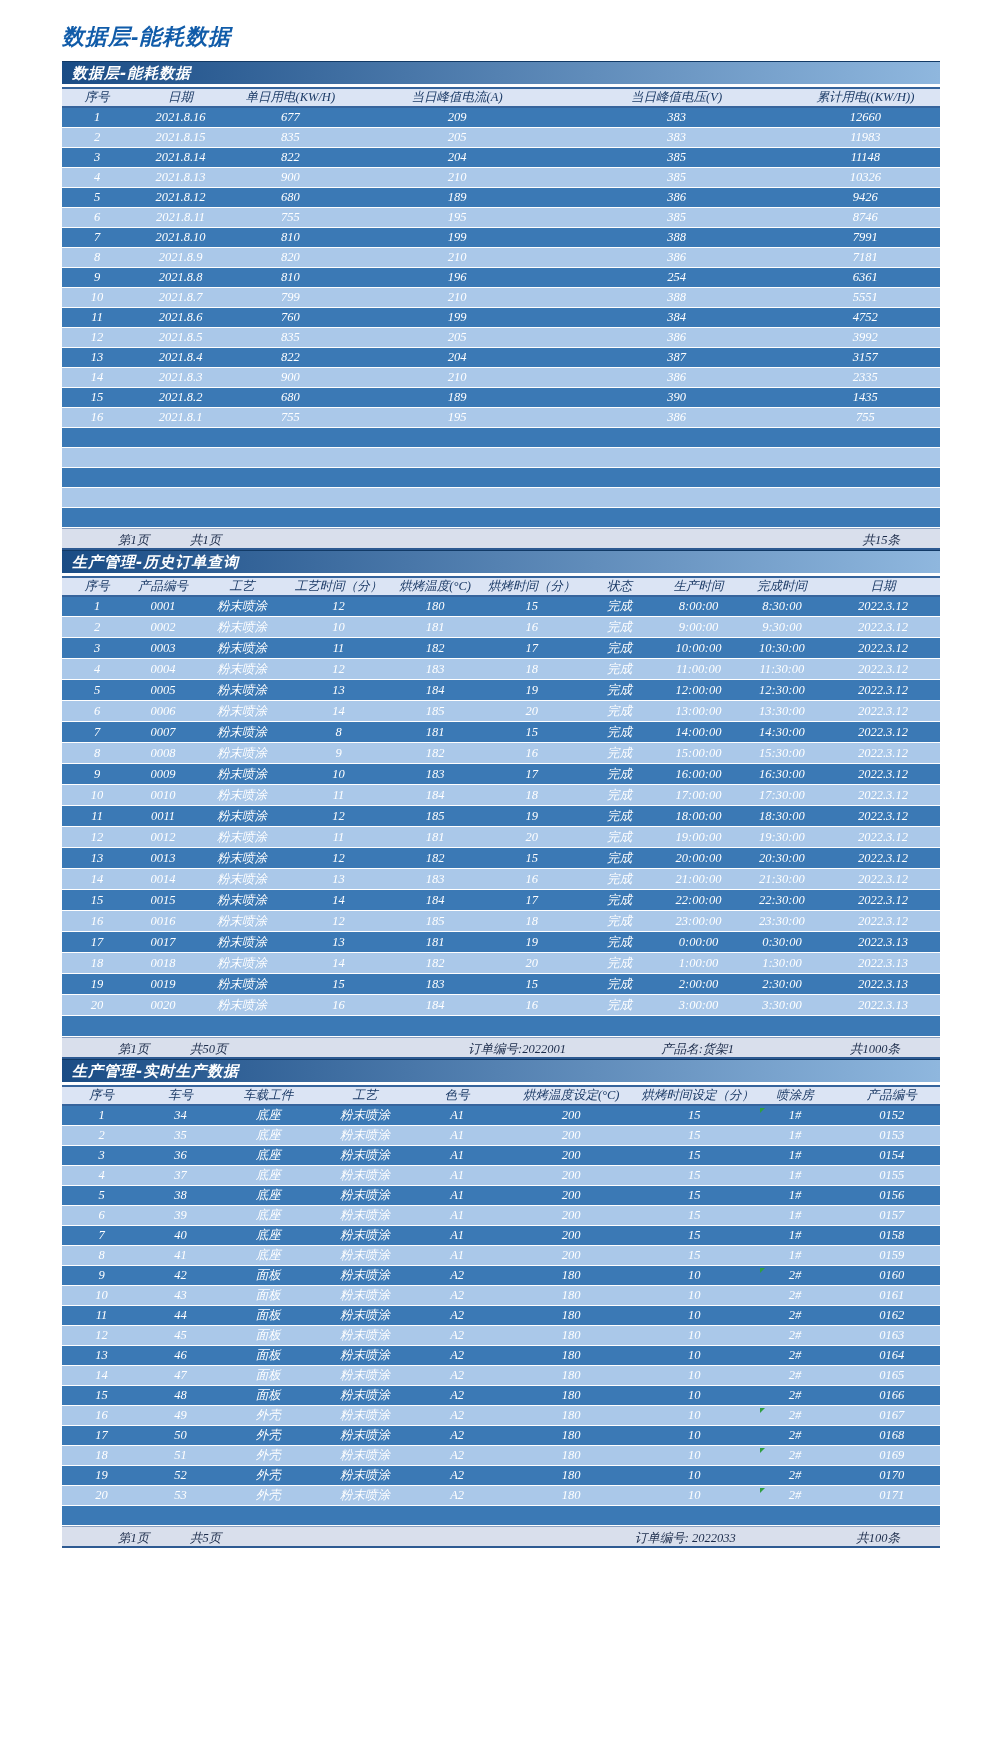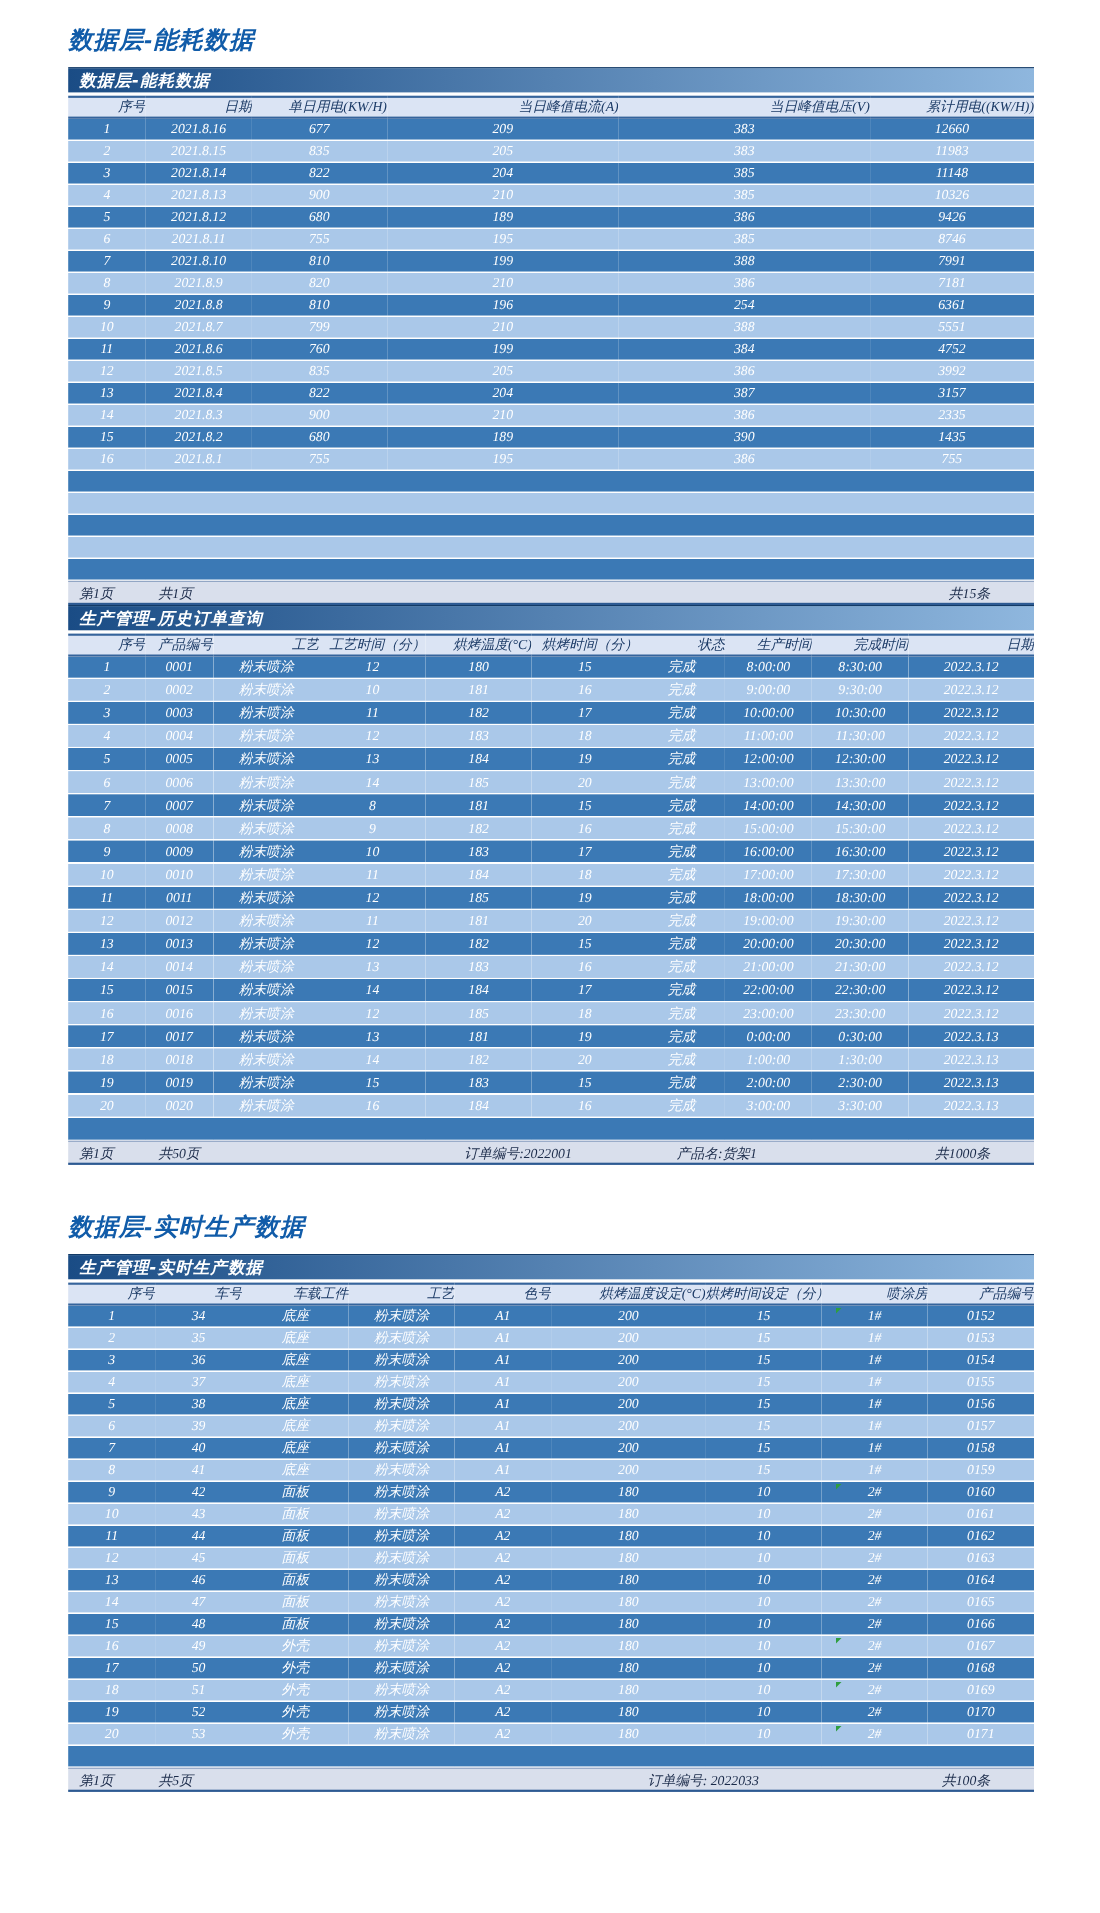--- a/index.html
+++ b/index.html
@@ -27,21 +27,21 @@
     background:linear-gradient(90deg,var(--bar-left),var(--bar-right));
     border-top:1px solid #123a66;
   }
 
   table.grid{
     width:100%;border-collapse:collapse;table-layout:fixed;
     font-family:"Liberation Serif","DejaVu Serif",serif;
   }
   table.grid thead th{
     background:var(--thead-bg);color:var(--thead-text);
-    font-weight:normal;font-size:12.5px;height:19px;text-align:right;
+    font-weight:normal;font-size:12.5px;height:19px;text-align:center;
     border-top:2px solid #36649c;border-bottom:2px solid #36649c;
     white-space:nowrap;overflow:hidden;
   }
   table.grid tbody td{
     color:var(--row-text);font-size:12.5px;text-align:center;
     white-space:nowrap;overflow:hidden;position:relative;
   }
   table.grid tbody tr{border-bottom:1px solid rgba(255,255,255,0.85);}
   table.grid tbody tr.dark{background:var(--row-dark);}
   table.grid tbody tr.light{background:var(--row-light);}
@@ -54,21 +54,21 @@
     border-left:5px solid var(--marker-green);
     border-bottom:5px solid transparent;
   }
 
   .panel-footer{
     position:relative;height:22px;line-height:22px;background:var(--footer-bg);
     color:var(--footer-text);font-size:12.5px;
     font-family:"Liberation Serif","DejaVu Serif",serif;
     border-top:1px solid #8aa0c0;border-bottom:2px solid var(--border-dark);
   }
-  .panel-footer span{position:absolute;white-space:nowrap;}
+  .panel-footer span{position:absolute;white-space:nowrap;margin-left:46px;}
   .f-page{left:10px;}
   .f-pages{left:82px;}
   .f-count{right:40px;}
   #sec2 .f-order{left:41%;}
   #sec2 .f-prod{left:63%;text-align:center;}
   #sec3 .f-order{left:60%;}
 </style>
 </head>
 <body>
 
@@ -535,21 +535,20 @@
         <span class="f-page">第1页</span>
         <span class="f-pages">共50页</span>
         <span class="f-order">订单编号:2022001</span>
         <span class="f-prod">产品名:货架1</span>
         <span class="f-count">共1000条</span>
       </div>
     </div>
   </section>
 
   <section id="sec3">
-    <h2 class="sec-title sec-gap">数据层-实时生产数据</h2>
     <div class="panel">
       <div class="panel-bar">
         <span>生产管理-实时生产数据</span>
       </div>
       <table class="grid">
           <colgroup>
             <col style="width: 9%;">
             <col style="width: 9%;">
             <col style="width: 11%;">
             <col style="width: 11%;">

